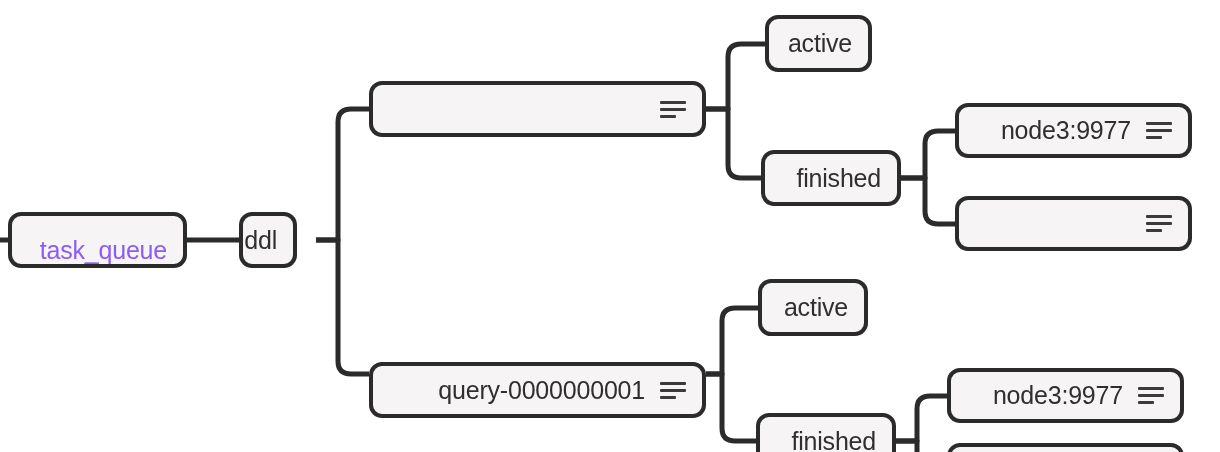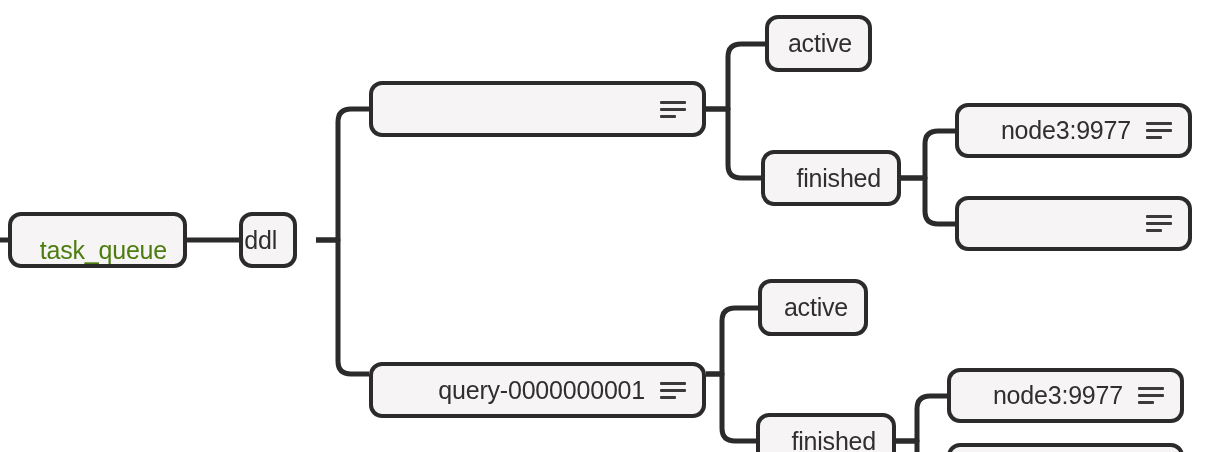--- a/index.html
+++ b/index.html
@@ -78,21 +78,21 @@
       <path d="M 706 109 L 728 109 L 728 165 Q 728 178 741 178 L 761 178" fill="none" stroke="#2b2b2b" stroke-width="5" stroke-linecap="butt" stroke-linejoin="round"></path>
       <path d="M 901 178 L 925 178 L 925 144 Q 925 131 938 131 L 955 131" fill="none" stroke="#2b2b2b" stroke-width="5" stroke-linecap="butt" stroke-linejoin="round"></path>
       <path d="M 901 178 L 925 178 L 925 211 Q 925 224 938 224 L 955 224" fill="none" stroke="#2b2b2b" stroke-width="5" stroke-linecap="butt" stroke-linejoin="round"></path>
       <path d="M 706 374 L 722 374 L 722 321 Q 722 308 735 308 L 758 308" fill="none" stroke="#2b2b2b" stroke-width="5" stroke-linecap="butt" stroke-linejoin="round"></path>
       <path d="M 706 374 L 722 374 L 722 428 Q 722 441 735 441 L 756 441" fill="none" stroke="#2b2b2b" stroke-width="5" stroke-linecap="butt" stroke-linejoin="round"></path>
       <path d="M 896 441 L 917 441 L 917 409 Q 917 396 930 396 L 947 396" fill="none" stroke="#2b2b2b" stroke-width="5" stroke-linecap="butt" stroke-linejoin="round"></path>
       <path d="M 896 441 L 917 441 L 917 462 Q 917 475 930 475 L 947 475" fill="none" stroke="#2b2b2b" stroke-width="5" stroke-linecap="butt" stroke-linejoin="round"></path>
     </svg>
   <div id="mindmap-nodes">
       <div class="mm-node" style="left: 8px; top: 212px; width: 179px; height: 56px; background: rgb(246, 244, 244); border-color: rgb(43, 43, 43); border-width: 4px; border-radius: 13px;">
-        <span class="mm-node-label" style="color: #4d7c0f; margin-top: 20px;">task_queue</span>
+        <span class="mm-node-label" style="color: #8b5cf6; margin-top: 20px;">task_queue</span>
       </div>
       <div class="mm-node small" style="left: 239px; top: 212px; width: 58px; height: 56px; background: rgb(246, 244, 244); border-color: rgb(43, 43, 43); border-width: 4px; border-radius: 13px;">
         <span class="mm-node-label" style="color: rgb(47, 47, 47);">ddl</span>
       </div>
       <div class="mm-node" style="left: 369px; top: 81px; width: 337px; height: 56px; background: rgb(246, 244, 244); border-color: rgb(43, 43, 43); border-width: 4px; border-radius: 13px;">
         <span class="mm-list-icon">
           <i class="l1"></i>
           <i class="l2"></i>
           <i class="l3"></i>
         </span>

